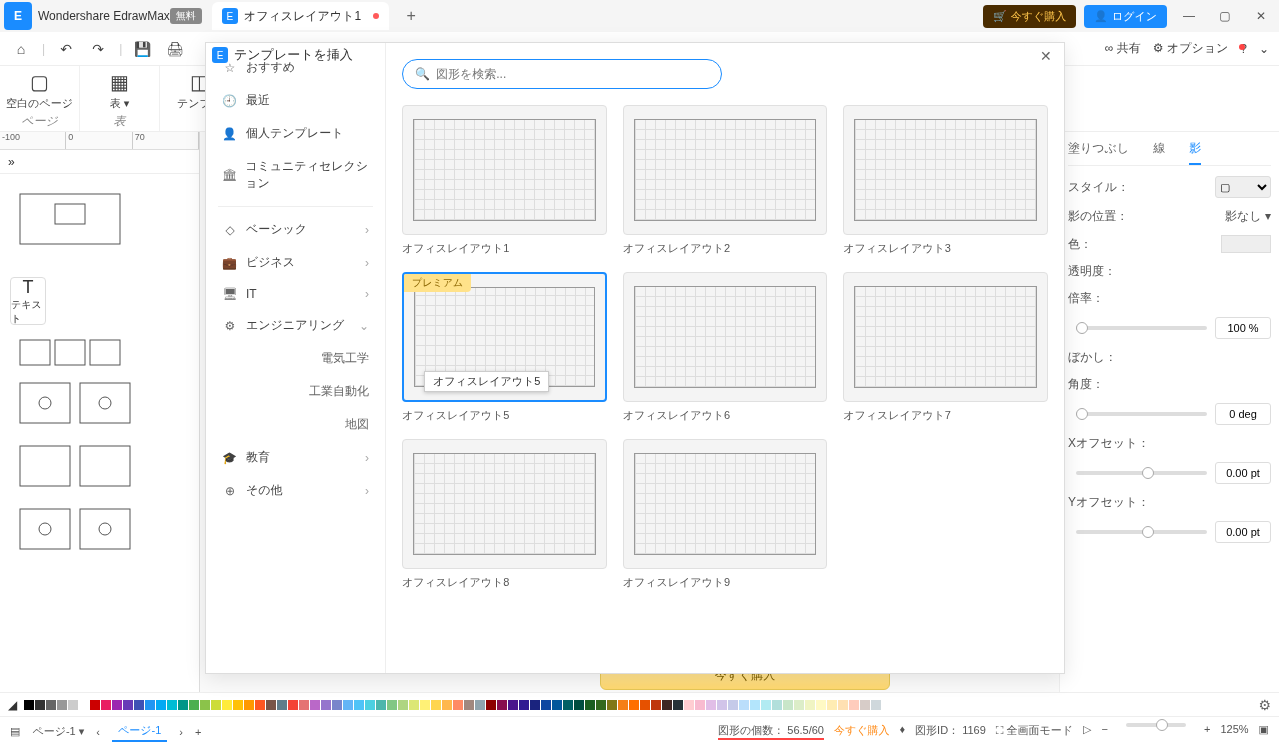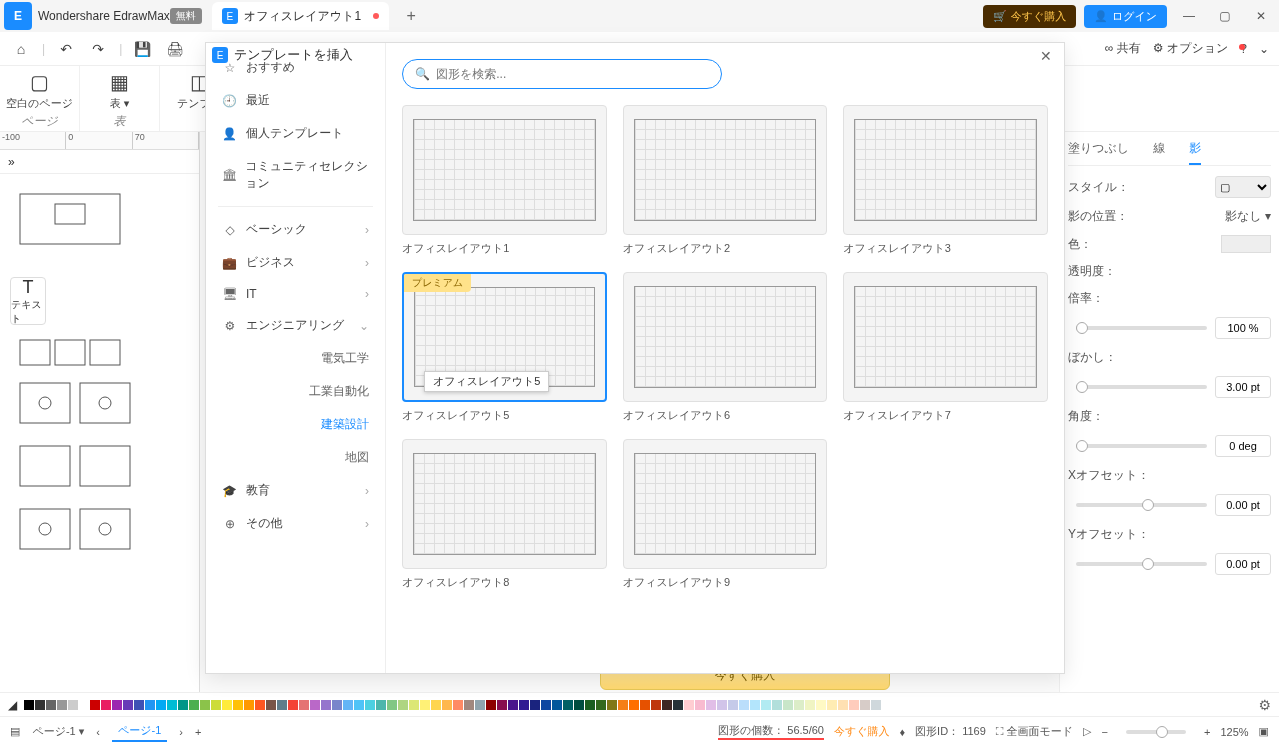--- a/index.html
+++ b/index.html
@@ -65,21 +65,21 @@
 .tpl-card{}
 .tpl-thumb{height:130px;background:#f4f4f4;border:1px solid #e0e0e0;border-radius:4px;position:relative;overflow:hidden;display:flex;align-items:center;justify-content:center;}
 .tpl-card.selected .tpl-thumb{border:2px solid #1a8cff;}
 .tpl-label{font-size:11px;color:#555;margin-top:6px;}
 .premium-badge{position:absolute;top:0;left:0;background:#ffe28a;color:#8a6500;font-size:10px;padding:2px 8px;border-radius:0 0 4px 0;}
 .tooltip{position:absolute;bottom:8px;left:20px;background:#fff;border:1px solid #ccc;padding:2px 8px;font-size:11px;box-shadow:0 1px 4px rgba(0,0,0,0.2);}
 .floorplan{width:90%;height:80%;background:repeating-linear-gradient(0deg,#ddd,#ddd 1px,transparent 1px,transparent 10px),repeating-linear-gradient(90deg,#ddd,#ddd 1px,transparent 1px,transparent 10px);border:1px solid #999;}
 
 .statusbar{position:absolute;bottom:0;left:0;right:0;height:30px;background:#fff;border-top:1px solid #eee;display:flex;align-items:center;padding:0 10px;font-size:11px;color:#555;gap:12px;}
 .page-tab{color:#1a8cff;border-bottom:2px solid #1a8cff;padding:2px 6px;}
-.status-right{margin-left:auto;display:flex;align-items:center;gap:10px;}
+.status-right{margin-left:auto;display:flex;gap:10px;}
 
 .color-palette{position:absolute;bottom:30px;left:0;right:0;height:24px;background:#fff;border-top:1px solid #eee;display:flex;align-items:center;padding:0 8px;gap:1px;}
 .color-sw{width:10px;height:10px;}
 .gear{margin-left:auto;font-size:14px;color:#666;}
 
 .buy-banner{position:absolute;bottom:56px;left:600px;width:290px;height:30px;background:linear-gradient(#ffe9a8,#ffd970);border:1px solid #e6c757;border-radius:0 0 6px 6px;display:flex;align-items:center;justify-content:center;font-size:12px;color:#7a5c00;z-index:50;}
 .insert-label{position:absolute;top:46px;left:212px;display:flex;align-items:center;gap:6px;font-size:13px;z-index:101;}
 .close-x{position:absolute;top:48px;left:1040px;font-size:14px;color:#666;z-index:101;cursor:pointer;}
 </style>
 </head>
@@ -215,26 +215,20 @@
     <div class="rp-row">
         <div class="slider">
           <div class="slider-thumb" style="left:0%"></div>
         </div>
         <input class="rp-input" value="100 %" style="">
       </div>
     <div class="rp-row">
         <span>ぼかし：</span>
       </div>
     <div class="rp-row">
-        <div class="slider">
-          <div class="slider-thumb" style="left:0%"></div>
-        </div>
-        <input class="rp-input" value="3.00 pt" style="">
-      </div>
-    <div class="rp-row">
         <span>角度：</span>
       </div>
     <div class="rp-row">
         <div class="slider">
           <div class="slider-thumb" style="left:0%"></div>
         </div>
         <input class="rp-input" value="0 deg" style="">
       </div>
     <div class="rp-row">
         <span>Xオフセット：</span>
@@ -288,21 +282,20 @@
         <div class="ms-item expandable">
           <span class="ms-icon">🖥</span>
           <span>IT</span>
         </div>
         <div class="ms-item expanded">
           <span class="ms-icon">⚙</span>
           <span>エンジニアリング</span>
         </div>
         <div class="ms-subitem">電気工学</div>
         <div class="ms-subitem">工業自動化</div>
-        <div class="ms-subitem active">建築設計</div>
         <div class="ms-subitem">地図</div>
         <div class="ms-item expandable">
           <span class="ms-icon">🎓</span>
           <span>教育</span>
         </div>
         <div class="ms-item expandable">
           <span class="ms-icon">⊕</span>
           <span>その他</span>
         </div>
       </div>

